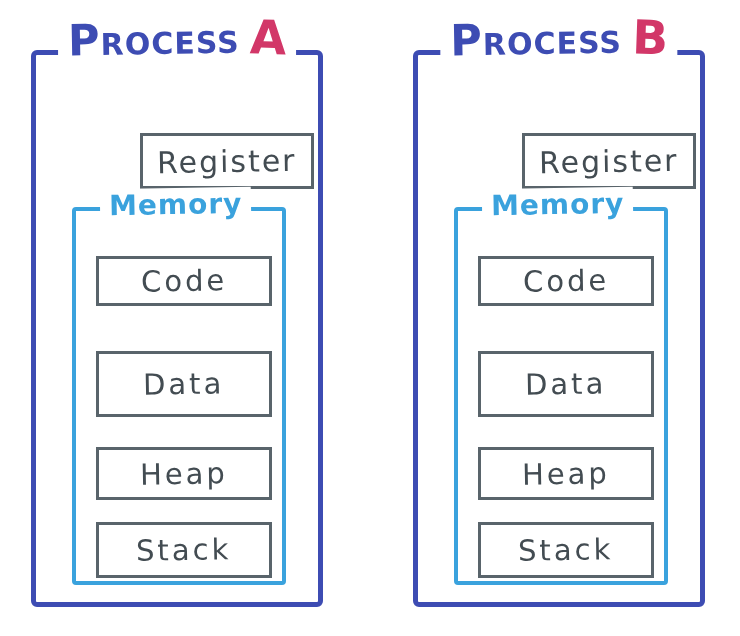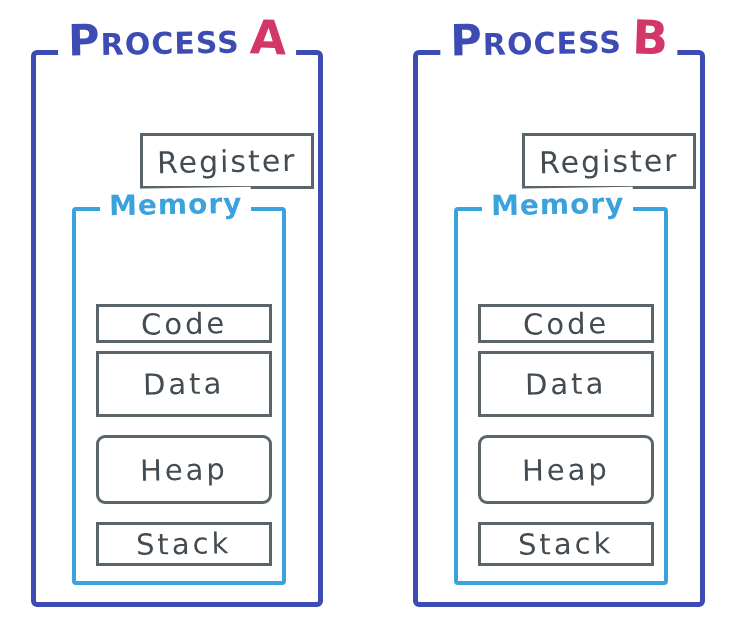--- a/index.html
+++ b/index.html
@@ -57,24 +57,24 @@
   }
   .seg{
     position:absolute;left:20px;width:176px;
     border:3px solid var(--box-border);background:var(--bg);
     display:flex;align-items:center;justify-content:center;
   }
   .seg .lbl{
     font-size:29px;color:var(--box-text);letter-spacing:3px;
     transform:rotate(-1deg);
   }
-  .seg-0{top:45px;height:39px;margin-top:48px;}
+  .seg-0{top:45px;height:50px;}
   .seg-1{top:140px;height:66px;}
-  .seg-2{top:224px;height:69px;border-radius:9px;}
-  .seg-3{top:311px;height:44px;}
+  .seg-2{top:236px;height:53px;}
+  .seg-3{top:311px;height:56px;}
 </style>
 </head>
 <body>
 
 <div class="panel panel-a">
   <div class="panel-title">
     <span class="word">Process</span>
     <span class="letter">A</span>
   </div>
   <div class="register-box">

